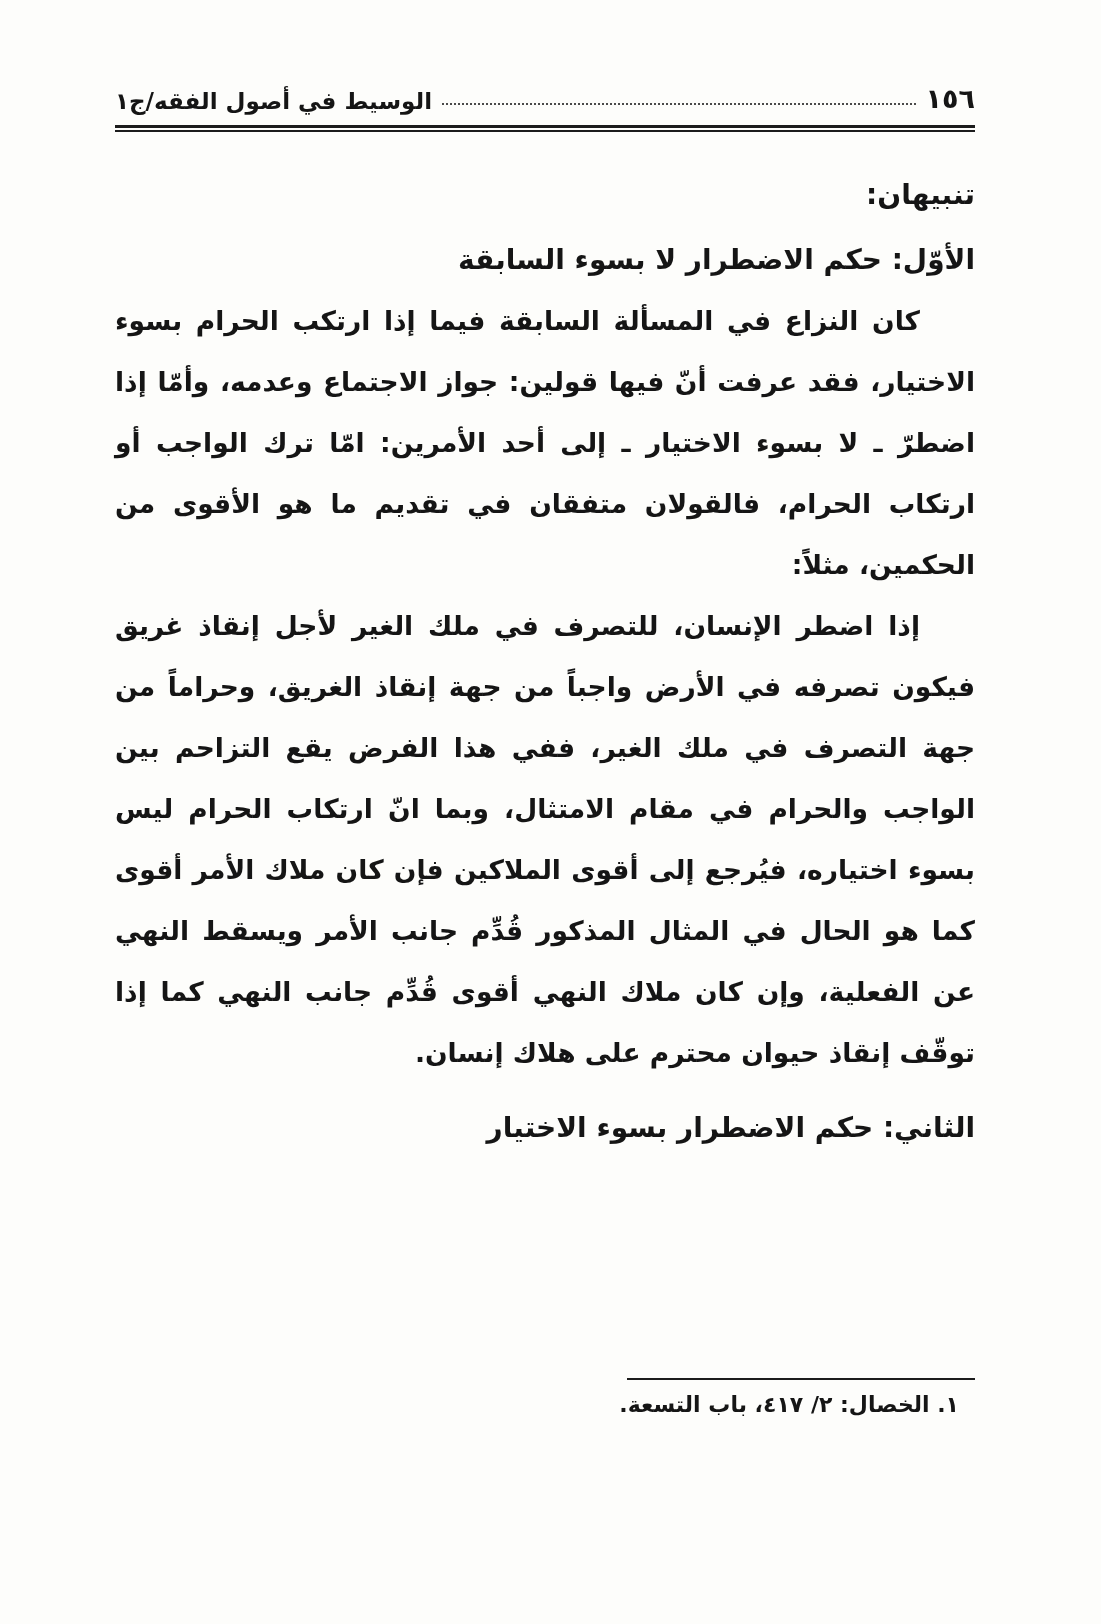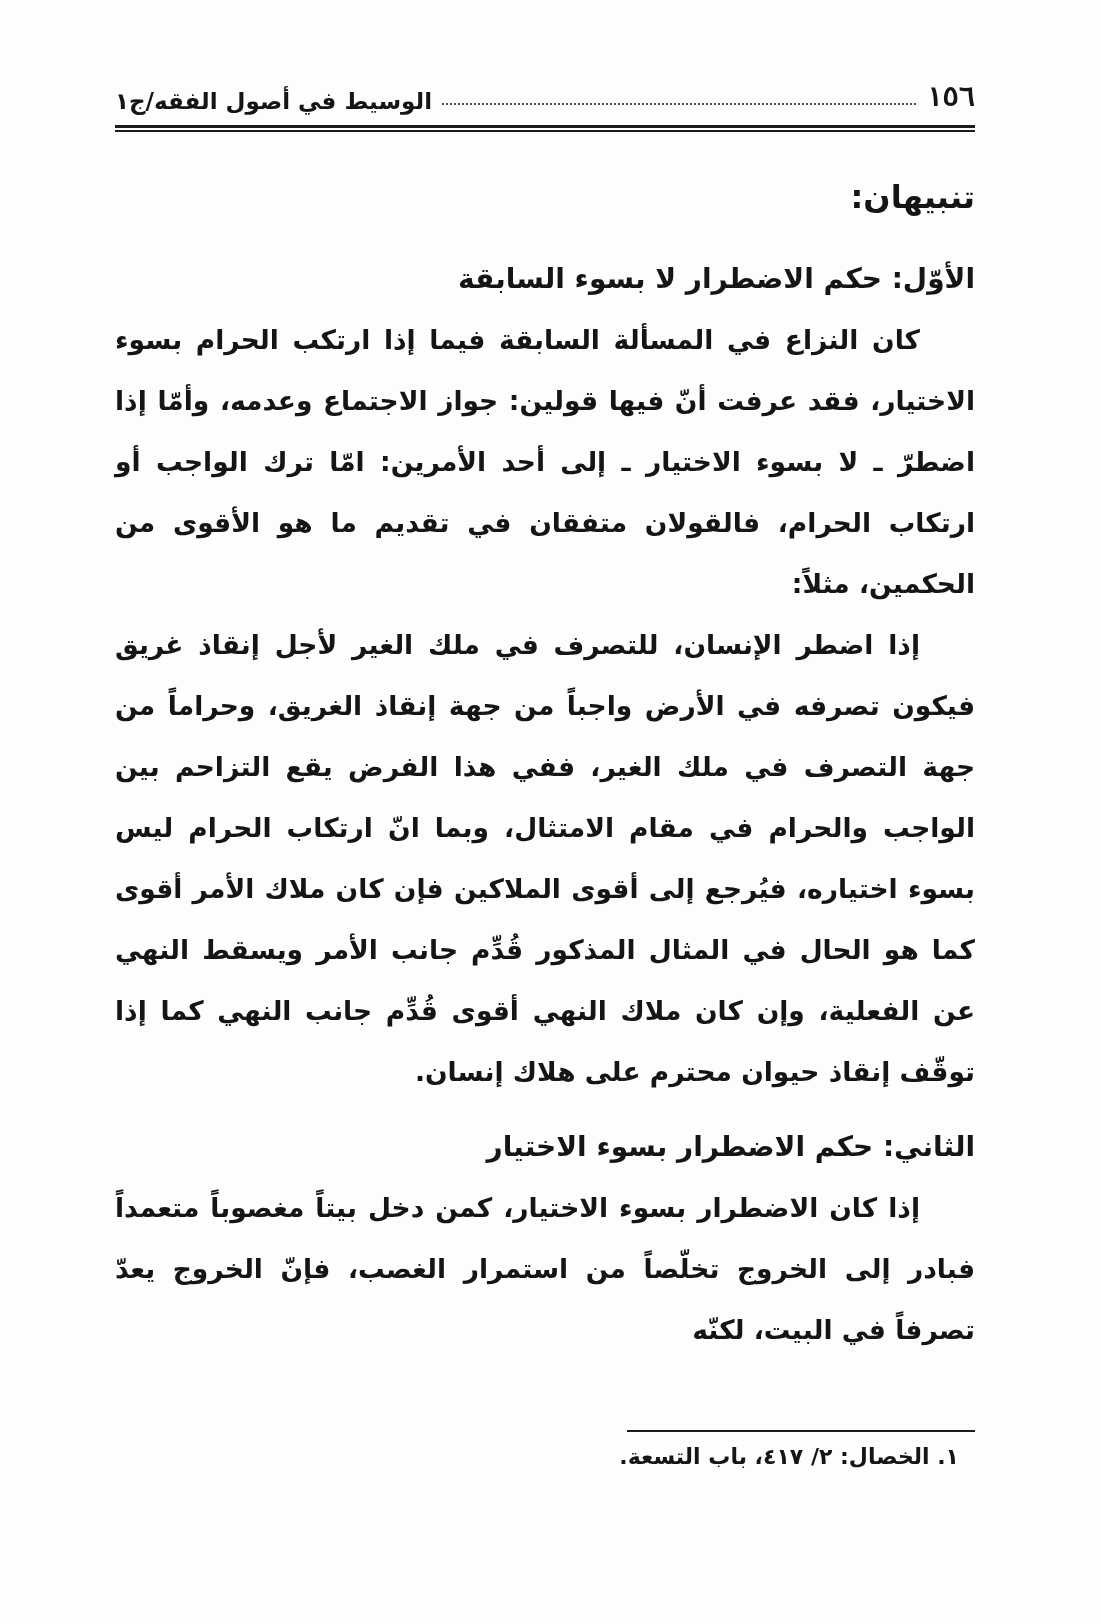--- a/index.html
+++ b/index.html
@@ -23,21 +23,20 @@
     display: flex;
     align-items: flex-end;
     direction: rtl;
     height: 42px;
   }
   .page-number {
     font-size: 27px;
     font-weight: bold;
     white-space: nowrap;
     letter-spacing: 1px;
-    font-family: Liberation Mono, monospace;
   }
   .dotted-leader {
     flex: 1;
     border-bottom: 2px dotted #4a4a4a;
     margin: 0 10px 9px 10px;
     height: 1px;
   }
   .header-title {
     font-size: 23px;
     font-weight: bold;
@@ -47,44 +46,44 @@
     margin-top: 11px;
     height: 7px;
     border-top: 3px solid #1c1c1c;
     border-bottom: 2px solid #1c1c1c;
   }
 
   
   .page-body { padding-top: 46px; }
 
   .intro-heading {
-    font-size: 32px;
+    font-size: 28px;
     font-weight: bold;
-    margin-bottom: 46px;
+    margin-bottom: 32px;
   }
   .section-heading {
     font-size: 28px;
     font-weight: bold;
     margin-bottom: 14px;
   }
   .section-heading.second { margin-top: 28px; }
 
   .para {
     font-size: 26.5px;
     line-height: 61px;
     text-align: justify;
     text-indent: 55px;
     text-justify: inter-word;
     font-weight: bold;
   }
 
   
   .footnote-area {
     position: absolute;
-    top: 1430px;
+    top: 1378px;
     right: 126px;
     width: 348px;
   }
   .footnote-rule {
     border-top: 2px solid #1c1c1c;
     width: 100%;
   }
   .footnote {
     padding-top: 12px;
     padding-right: 16px;
@@ -111,21 +110,20 @@
 
     <h2 class="intro-heading">تنبيهان:</h2>
 
     <h3 class="section-heading">الأوّل: حكم الاضطرار لا بسوء السابقة</h3>
 
     <p class="para">كان النزاع في المسألة السابقة فيما إذا ارتكب الحرام بسوء الاختيار، فقد عرفت أنّ فيها قولين: جواز الاجتماع وعدمه، وأمّا إذا اضطرّ ـ لا بسوء الاختيار ـ إلى أحد الأمرين: امّا ترك الواجب أو ارتكاب الحرام، فالقولان متفقان في تقديم ما هو الأقوى من الحكمين، مثلاً:</p>
     <p class="para">إذا اضطر الإنسان، للتصرف في ملك الغير لأجل إنقاذ غريق فيكون تصرفه في الأرض واجباً من جهة إنقاذ الغريق، وحراماً من جهة التصرف في ملك الغير، ففي هذا الفرض يقع التزاحم بين الواجب والحرام في مقام الامتثال، وبما انّ ارتكاب الحرام ليس بسوء اختياره، فيُرجع إلى أقوى الملاكين فإن كان ملاك الأمر أقوى كما هو الحال في المثال المذكور قُدِّم جانب الأمر ويسقط النهي عن الفعلية، وإن كان ملاك النهي أقوى قُدِّم جانب النهي كما إذا توقّف إنقاذ حيوان محترم على هلاك إنسان.</p>
 
     <h3 class="section-heading second">الثاني: حكم الاضطرار بسوء الاختيار</h3>
 
-    <p class="para">إذا كان الاضطرار بسوء الاختيار، كمن دخل بيتاً مغصوباً متعمداً فبادر إلى الخروج تخلّصاً من استمرار الغصب، فإنّ الخروج يعدّ تصرفاً في البيت، لكنّه</p>
 
   </main>
 
   <footer class="footnote-area">
     <div class="footnote-rule"></div>
     <p class="footnote">١. الخصال: ٢/ ٤١٧، باب التسعة.</p>
   </footer>
 
 </div>
 

